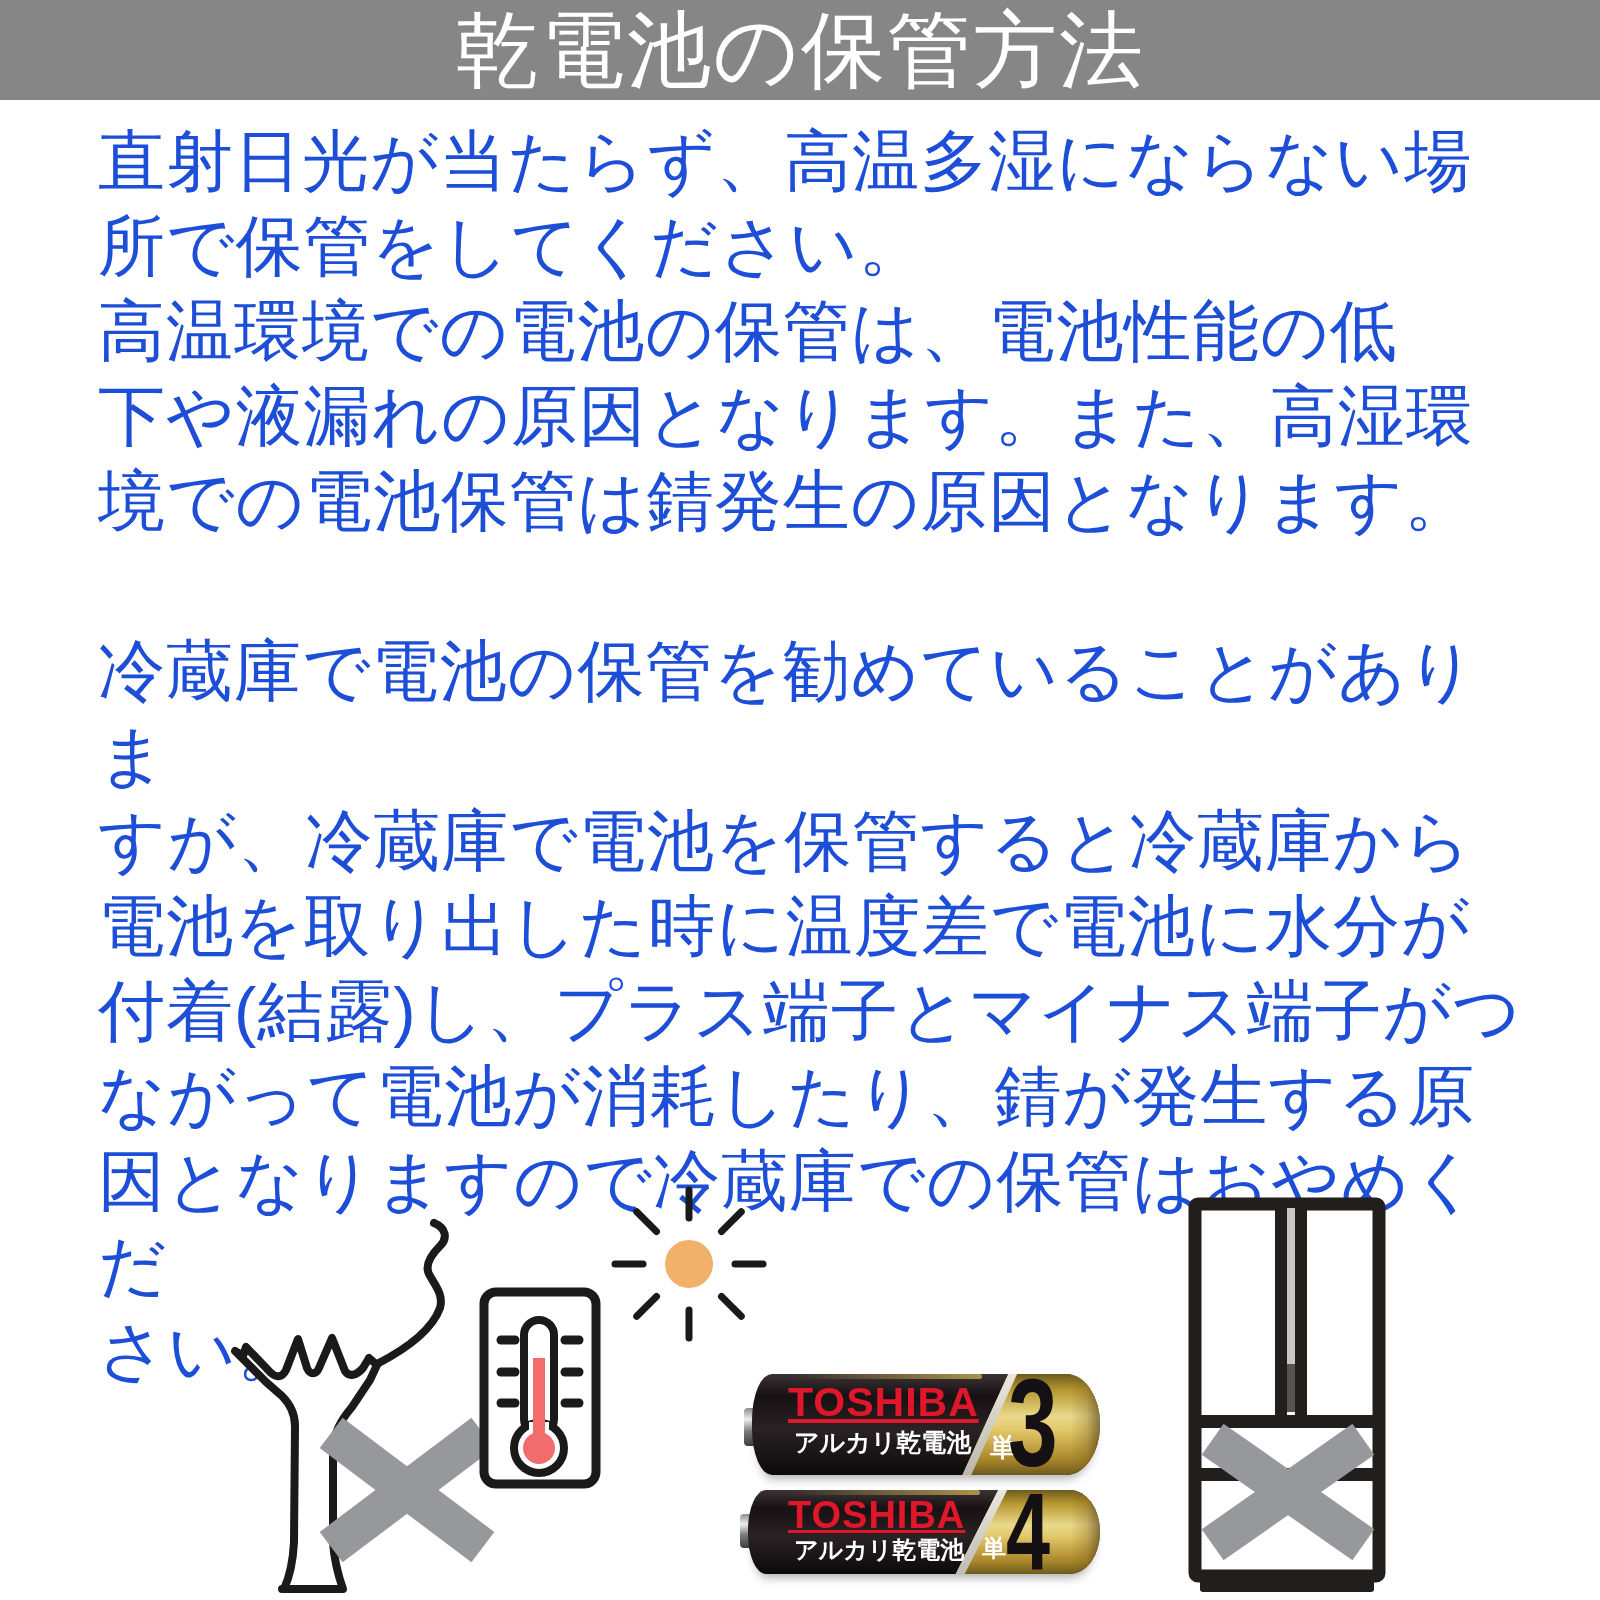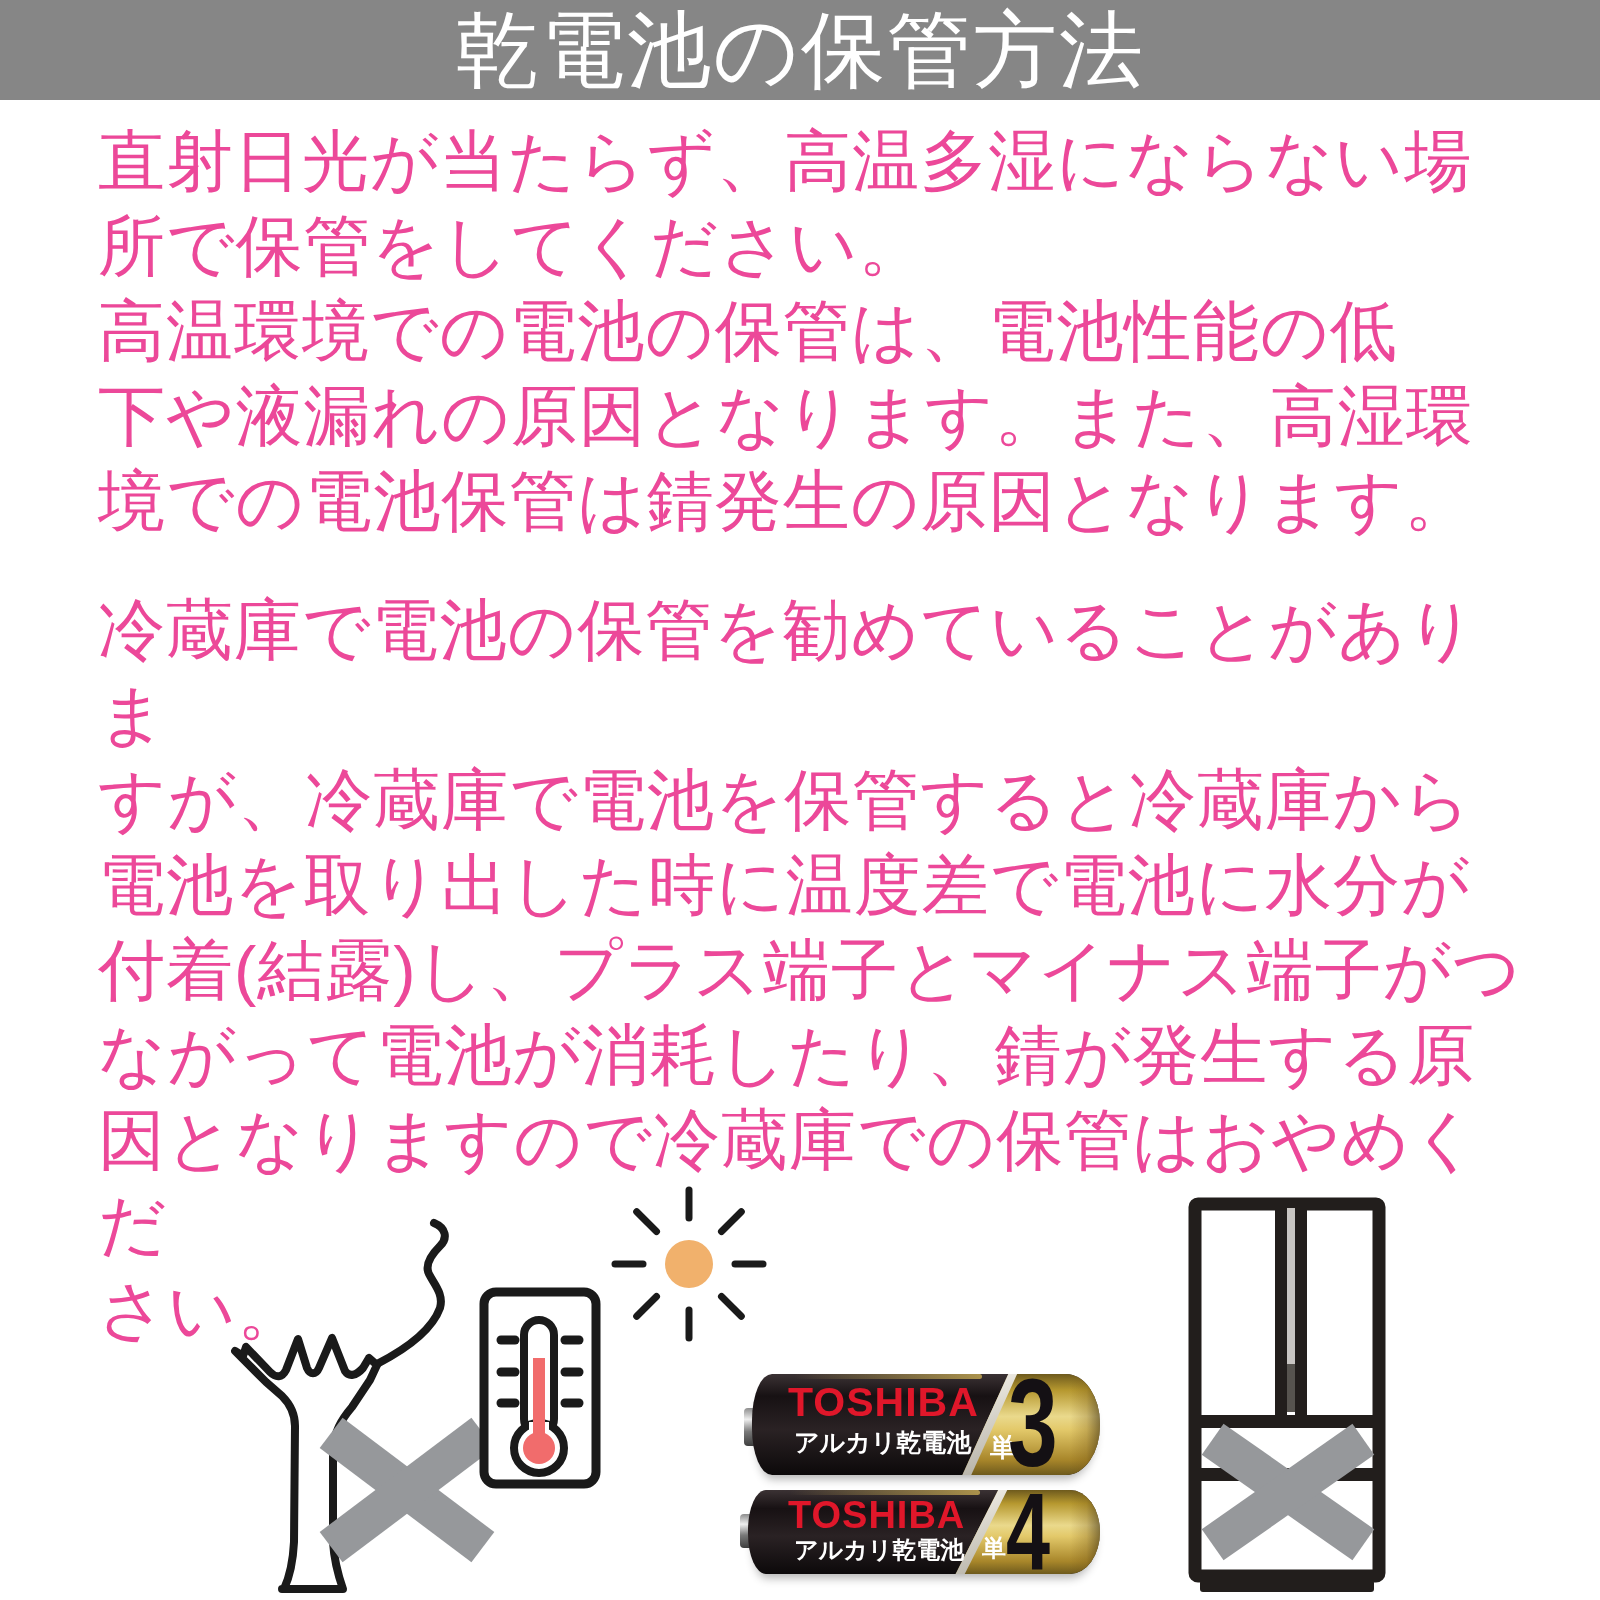--- a/index.html
+++ b/index.html
@@ -5,23 +5,23 @@
   html,body{margin:0;padding:0;background:#fff;}
   .page{position:relative;width:1600px;height:1600px;background:#fff;overflow:hidden;
         font-family:"Liberation Sans","DejaVu Sans",sans-serif;padding-left:32px;}
 
   
   .header-bar{position:absolute;left:0;top:0;width:1600px;height:100px;background:#868686;
               display:flex;align-items:center;justify-content:center;}
   .header-title{color:#ffffff;font-size:84px;line-height:100px;letter-spacing:2px;white-space:nowrap;}
 
   
-  .body-text{position:absolute;left:98px;top:118px;width:1440px;color:#ec4899;}
+  .body-text{position:absolute;left:98px;top:118px;width:1440px;color:#1d4ed8;}
   .body-text p{margin:0;font-size:67px;line-height:85px;white-space:pre-line;letter-spacing:1px;}
-  .body-text p + p{margin-top:44px;}
+  .body-text p + p{margin-top:85px;}
 
   
   .ill{position:absolute;}
   svg{display:block;overflow:visible;}
 
   
   .battery{position:absolute;overflow:hidden;z-index:2;
            background:linear-gradient(180deg,#3b3234 0%,#171113 22%,#2a2224 55%,#0c090a 100%);
            box-shadow:0 9px 10px -5px rgba(0,0,0,.30);}
   .bat3{left:752px;top:1374px;width:348px;height:101px;border-radius:20px 34px 34px 20px/46px 50px 50px 46px;}
@@ -30,21 +30,21 @@
         linear-gradient(180deg,#6e5a1d 0%,#b6982f 16%,#ead98c 42%,#e3c96a 55%,#a8862a 85%,#6e5a1d 100%);}
   .bat3 .gold{left:200px;width:148px;clip-path:polygon(38% 0,100% 0,100% 100%,7% 100%);}
   .bat4 .gold{left:200px;width:152px;clip-path:polygon(33% 0,100% 0,100% 100%,5% 100%);}
   .gold-stripe{position:absolute;top:0;bottom:0;background:linear-gradient(160deg,#f7f4ec,#9e9a8e);}
   .bat3 .gold-stripe{left:200px;width:148px;clip-path:polygon(38% 0,44% 0,13% 100%,7% 100%);}
   .bat4 .gold-stripe{left:200px;width:152px;clip-path:polygon(33% 0,39% 0,11% 100%,5% 100%);}
   .cap-shade{position:absolute;top:0;bottom:0;right:0;width:30px;
              background:linear-gradient(90deg,rgba(0,0,0,0) 0%,rgba(110,80,20,.25) 55%,rgba(50,35,8,.55) 100%);}
   .rim{position:absolute;top:0;left:12%;right:34%;height:5px;border-radius:3px;
        background:linear-gradient(90deg,rgba(205,175,80,0),rgba(210,180,85,.75));}
-  .brand{position:absolute;font-weight:bold;color:#e0172a;letter-spacing:1px;white-space:nowrap;}
+  .brand{position:absolute;font-weight:bold;color:#e0172a;letter-spacing:1px;white-space:nowrap;text-decoration:underline;}
   .bat3 .brand{left:36px;top:5px;font-size:41px;}
   .bat4 .brand{left:40px;top:4px;font-size:38px;}
   .subbrand{position:absolute;font-weight:bold;color:#ffffff;white-space:nowrap;}
   .bat3 .subbrand{left:42px;top:52px;font-size:25px;}
   .bat4 .subbrand{left:46px;top:44px;font-size:24px;}
   .size-num{position:absolute;font-weight:bold;color:#141014;transform:scaleX(.72);transform-origin:left top;white-space:nowrap;}
   .bat3 .size-num{left:256px;top:0;font-size:124px;line-height:98px;}
   .bat4 .size-num{left:258px;top:0;font-size:110px;line-height:82px;}
   .size-prefix{position:absolute;color:#ffffff;font-weight:bold;white-space:nowrap;}
   .bat3 .size-prefix{left:238px;top:56px;font-size:26px;}

